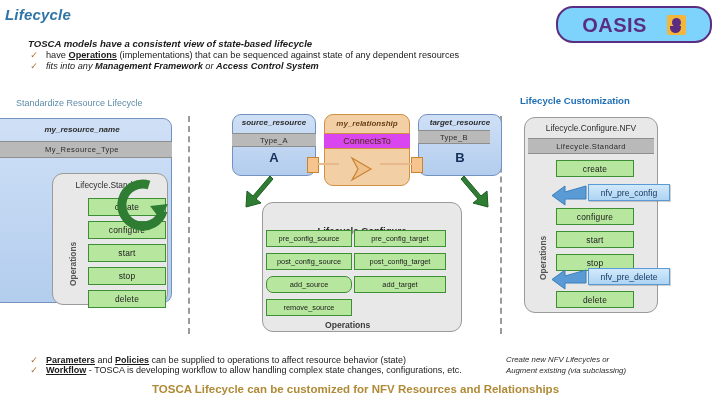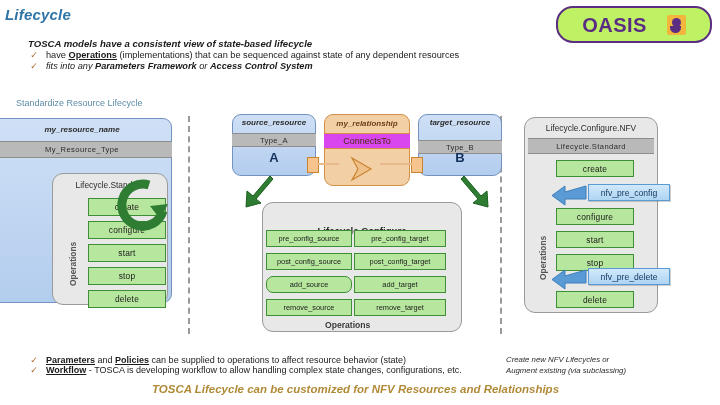--- a/index.html
+++ b/index.html
@@ -12,21 +12,21 @@
   
   .slide-title{
     position:absolute;left:5px;top:6px;
     font-size:15px;font-weight:bold;font-style:italic;
     color:#2E74A6;letter-spacing:.2px;
   }
   .oasis-logo{
     position:absolute;right:8px;top:6px;
     width:152px;height:33px;
     border:2px solid #5B2D82;border-radius:17px;
-    background:#bef264;display:flex;align-items:center;justify-content:center;gap:20px;
+    background:#7dd3fc;display:flex;align-items:center;justify-content:center;gap:20px;
   }
   .oasis-word{
     font-size:20px;font-weight:bold;color:#5B2D82;letter-spacing:.5px;
     font-family:"Liberation Sans",sans-serif;line-height:1;
   }
   .oasis-mark{
     width:19px;height:20px;background:#F2B63C;border-radius:2px;
     position:relative;display:inline-block;
   }
   .oasis-mark:before{
@@ -134,21 +134,21 @@
     display:flex;align-items:center;justify-content:center;
     box-shadow:1px 1px 0 rgba(0,0,0,.18);
   }
 
   
   .footer{position:absolute;left:28px;top:355px;width:680px;}
   .foot-line{display:flex;align-items:flex-start;gap:6px;font-size:9px;color:#1a1a1a;white-space:nowrap;}
   .foot-line .tick{color:#b06a28;width:12px;flex:0 0 12px;text-align:center;font-size:9px;}
   .closing{
     position:absolute;left:0;right:9px;top:383px;text-align:center;
-    font-size:11.5px;font-weight:bold;font-style:italic;color:#b08a36;
+    font-size:11.5px;font-weight:bold;color:#b08a36;
   }
   .note{
     position:absolute;left:506px;top:355px;font-size:7.8px;font-style:italic;
     color:#2b2b2b;line-height:1.35;white-space:nowrap;
   }
   svg{display:block;overflow:visible;}
   .arrow-layer{position:absolute;inset:0;pointer-events:none;}
 </style>
 </head>
 <body>
@@ -165,25 +165,26 @@
   <div class="intro">
     <div class="intro-lead">TOSCA models have a consistent view of state-based lifecycle</div>
 
     <div class="bullet">
       <span class="tick">✓</span>
       <span><span>have </span><span class="b-bu">Operations</span><span> (implementations) that can be sequenced against state of any dependent resources</span></span>
     </div>
 
     <div class="bullet">
       <span class="tick">✓</span>
-      <span><span class="b-i">fits into any </span><span class="b-bi">Parameters Framework</span><span class="b-i"> or </span><span class="b-bi">Access Control System</span></span>
+      <span><span class="b-i">fits into any </span><span class="b-bi">Management Framework</span><span class="b-i"> or </span><span class="b-bi">Access Control System</span></span>
     </div>
   </div>
 
   <div class="cap cap-left">Standardize Resource Lifecycle</div>
+  <div class="cap cap-right">Lifecycle Customization</div>
 
   <div class="node blue-card" style="left:-8px;top:118px;width:180px;height:185px;"></div>
   <div class="node card-name" style="left:-8px;top:126px;width:180px;">my_resource_name</div>
   <div class="node type-bar" style="left:-8px;top:141px;width:180px;height:17px;">My_Resource_Type</div>
 
   <div class="node iface" style="left:52px;top:173px;width:116px;height:132px;"></div>
   <div class="node iface-title" style="left:52px;top:180px;width:116px;">Lifecycle.Standard</div>
   <div class="vlabel" style="left:68px;top:286px;">Operations</div>
 
   <div class="op" style="left:88px;top:198px;width:78px;height:18px;">create</div>
@@ -206,21 +207,21 @@
   <div class="node card-name" style="left:232px;top:119px;width:84px;">source_resource</div>
   <div class="node type-bar" style="left:232px;top:133px;width:84px;height:14px;">Type_A</div>
   <div class="node big-letter" style="left:232px;top:150px;width:84px;">A</div>
 
   <div class="node orange-card" style="left:324px;top:114px;width:86px;height:72px;"></div>
   <div class="node orange-name" style="left:324px;top:119px;width:86px;">my_relationship</div>
   <div class="node orange-type" style="left:324px;top:133px;width:86px;height:16px;">ConnectsTo</div>
 
   <div class="node blue-card" style="left:418px;top:114px;width:84px;height:62px;"></div>
   <div class="node card-name" style="left:418px;top:119px;width:84px;">target_resource</div>
-  <div class="node type-bar" style="left:418px;top:140px;width:84px;height:14px;">Type_B</div>
+  <div class="node type-bar" style="left:418px;top:130px;width:72px;height:14px;">Type_B</div>
   <div class="node big-letter" style="left:418px;top:150px;width:84px;">B</div>
 
   <div class="conn-box" style="left:307px;top:157px;"></div>
   <div class="conn-box" style="left:411px;top:157px;"></div>
   <div class="conn-line" style="left:317px;top:163px;width:22px;"></div>
   <div class="conn-line" style="left:380px;top:163px;width:32px;"></div>
   <div class="arrow-layer">
     <svg width="720" height="405" viewBox="0 0 720 405">
       <path d="M352 158 L371 169 L352 180 L358 169 Z" fill="#f0c08a" stroke="#c8842f" stroke-width="1.2"></path>
       <path d="M270 176 L253 196 l-6 -5 l-1 16 l15 -4 l-5 -4 l17 -20 Z" fill="#2e7d32" stroke="#1b5e20" stroke-width="1"></path>
@@ -232,21 +233,20 @@
   <div class="node iface-title bold" style="left:262px;top:208px;width:200px;">Lifecycle.Configure</div>
 
   <div class="op small" style="left:266px;top:230px;width:86px;height:17px;">pre_config_source</div>
   <div class="op small" style="left:266px;top:253px;width:86px;height:17px;">post_config_source</div>
   <div class="op small" style="left:266px;top:276px;width:86px;height:17px;border-radius:7px;">add_source</div>
   <div class="op small" style="left:266px;top:299px;width:86px;height:17px;">remove_source</div>
 
   <div class="op small" style="left:354px;top:230px;width:92px;height:17px;">pre_config_target</div>
   <div class="op small" style="left:354px;top:253px;width:92px;height:17px;">post_config_target</div>
   <div class="op small" style="left:354px;top:276px;width:92px;height:17px;">add_target</div>
-  <div class="op small" style="left:354px;top:299px;width:92px;height:17px;">remove_target</div>
 
   <div class="hlabel" style="left:325px;top:320px;">Operations</div>
 
   <div class="node iface" style="left:524px;top:117px;width:134px;height:196px;"></div>
   <div class="node iface-title" style="left:524px;top:123px;width:134px;">Lifecycle.Configure.NFV</div>
   <div class="node type-bar" style="left:528px;top:138px;width:126px;height:16px;border-radius:0;">Lifecycle.Standard</div>
 
   <div class="vlabel" style="left:538px;top:280px;">Operations</div>
 
   <div class="op" style="left:556px;top:160px;width:78px;height:17px;">create</div>

